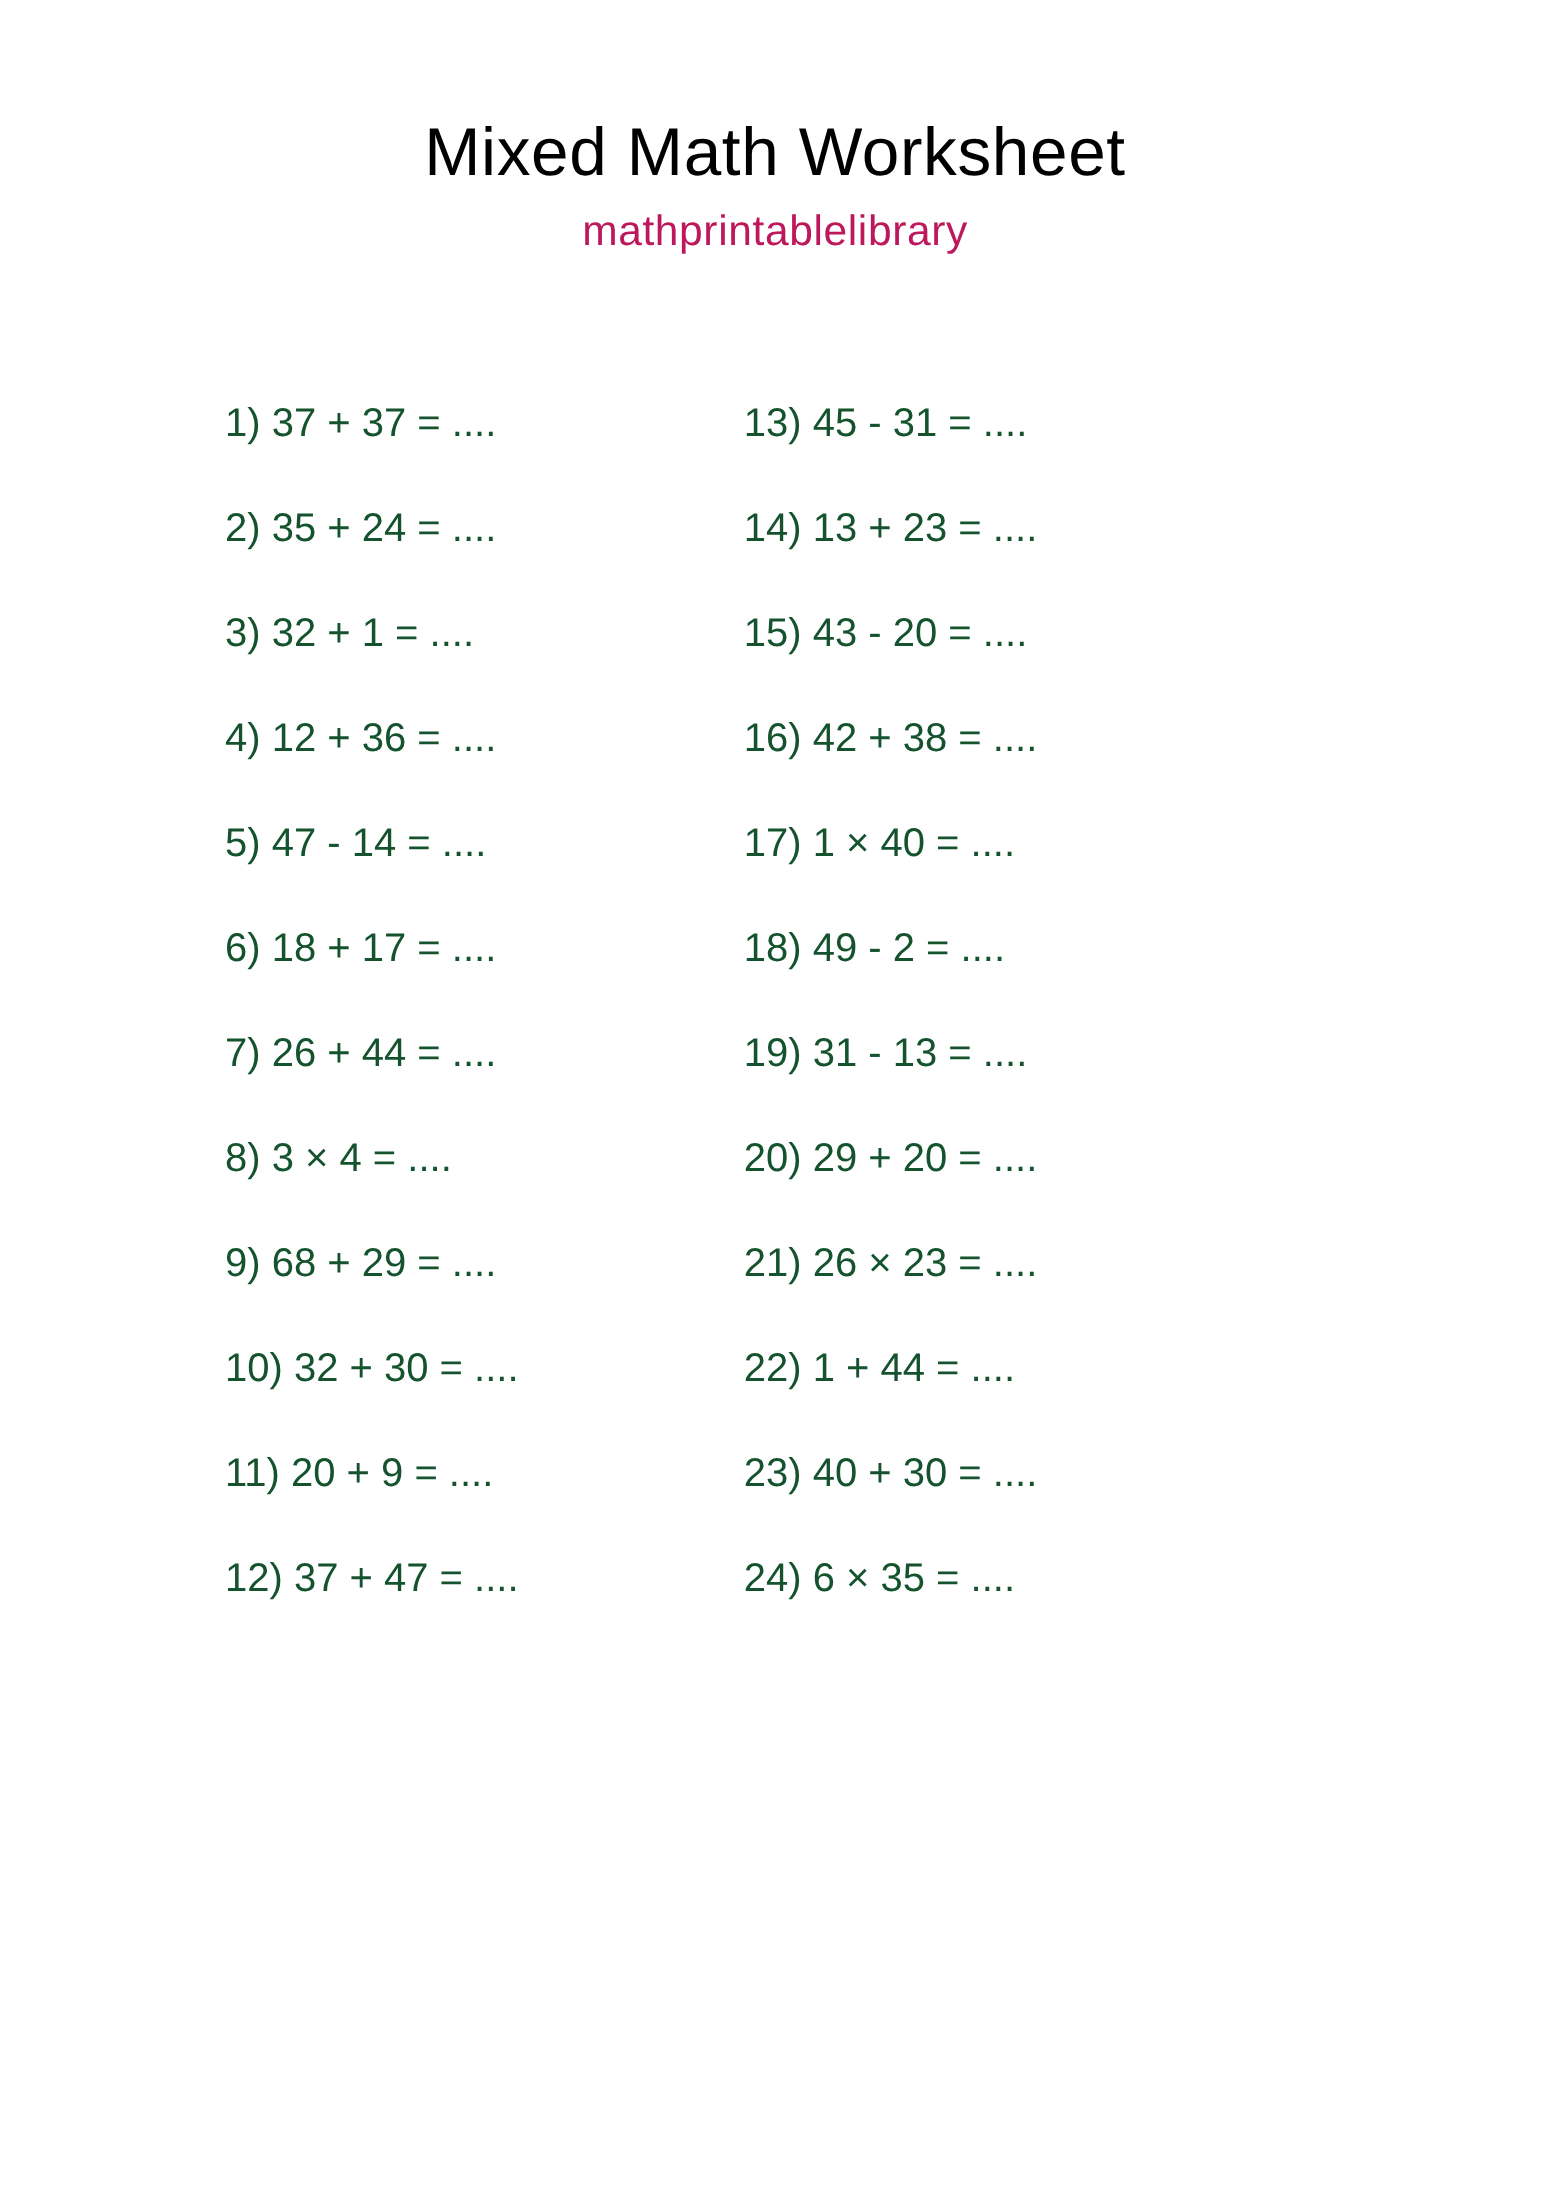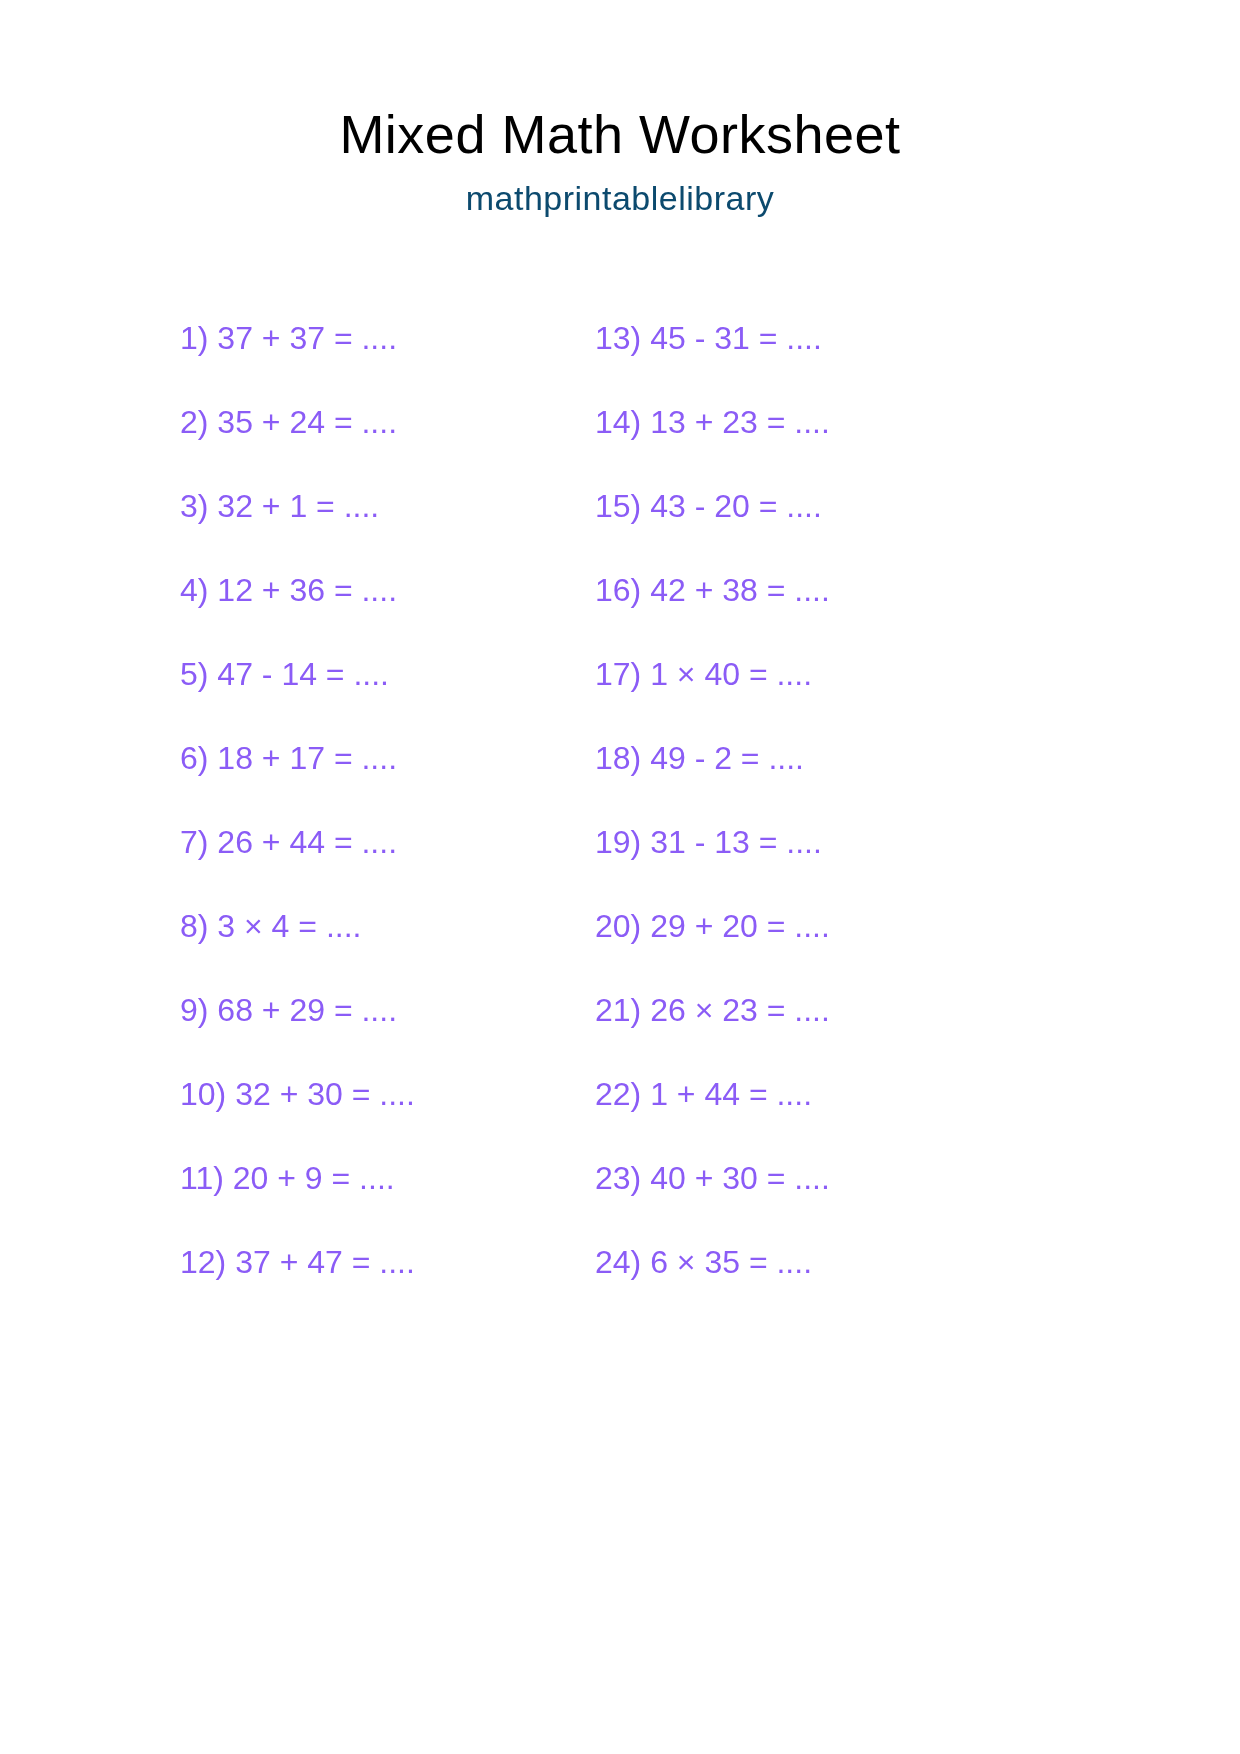--- a/index.html
+++ b/index.html
@@ -17,47 +17,47 @@
     overflow: hidden;
   }
   .header {
     position: absolute;
     top: 90px;
     left: 0;
     width: 100%;
     text-align: center;
   }
   .title {
-    margin: 16px;
+    margin: 4px;
     font-size: 54px;
     font-weight: 400;
     line-height: 1.05;
     color: #000000;
     letter-spacing: 0.5px;
   }
   .subtitle {
     margin-top: 15px;
     font-size: 34px;
     font-weight: 400;
-    color: #0c4a6e;
+    color: #be185d;
     letter-spacing: 0.5px;
     text-align: center;
   }
   .col {
     position: absolute;
     top: 322px;
   }
   .col-left  { left: 180px; }
   .col-right { left: 595px; }
   .problem {
     font-size: 32px;
     line-height: 32px;
     margin-bottom: 52px;
     white-space: pre;
-    color: #8b5cf6;
+    color: #14532d;
   }
 </style>
 </head>
 <body>
 
 <div class="page">
   <div class="header">
     <h1 class="title">Mixed Math Worksheet</h1>
     <div class="subtitle">mathprintablelibrary</div>
   </div>

